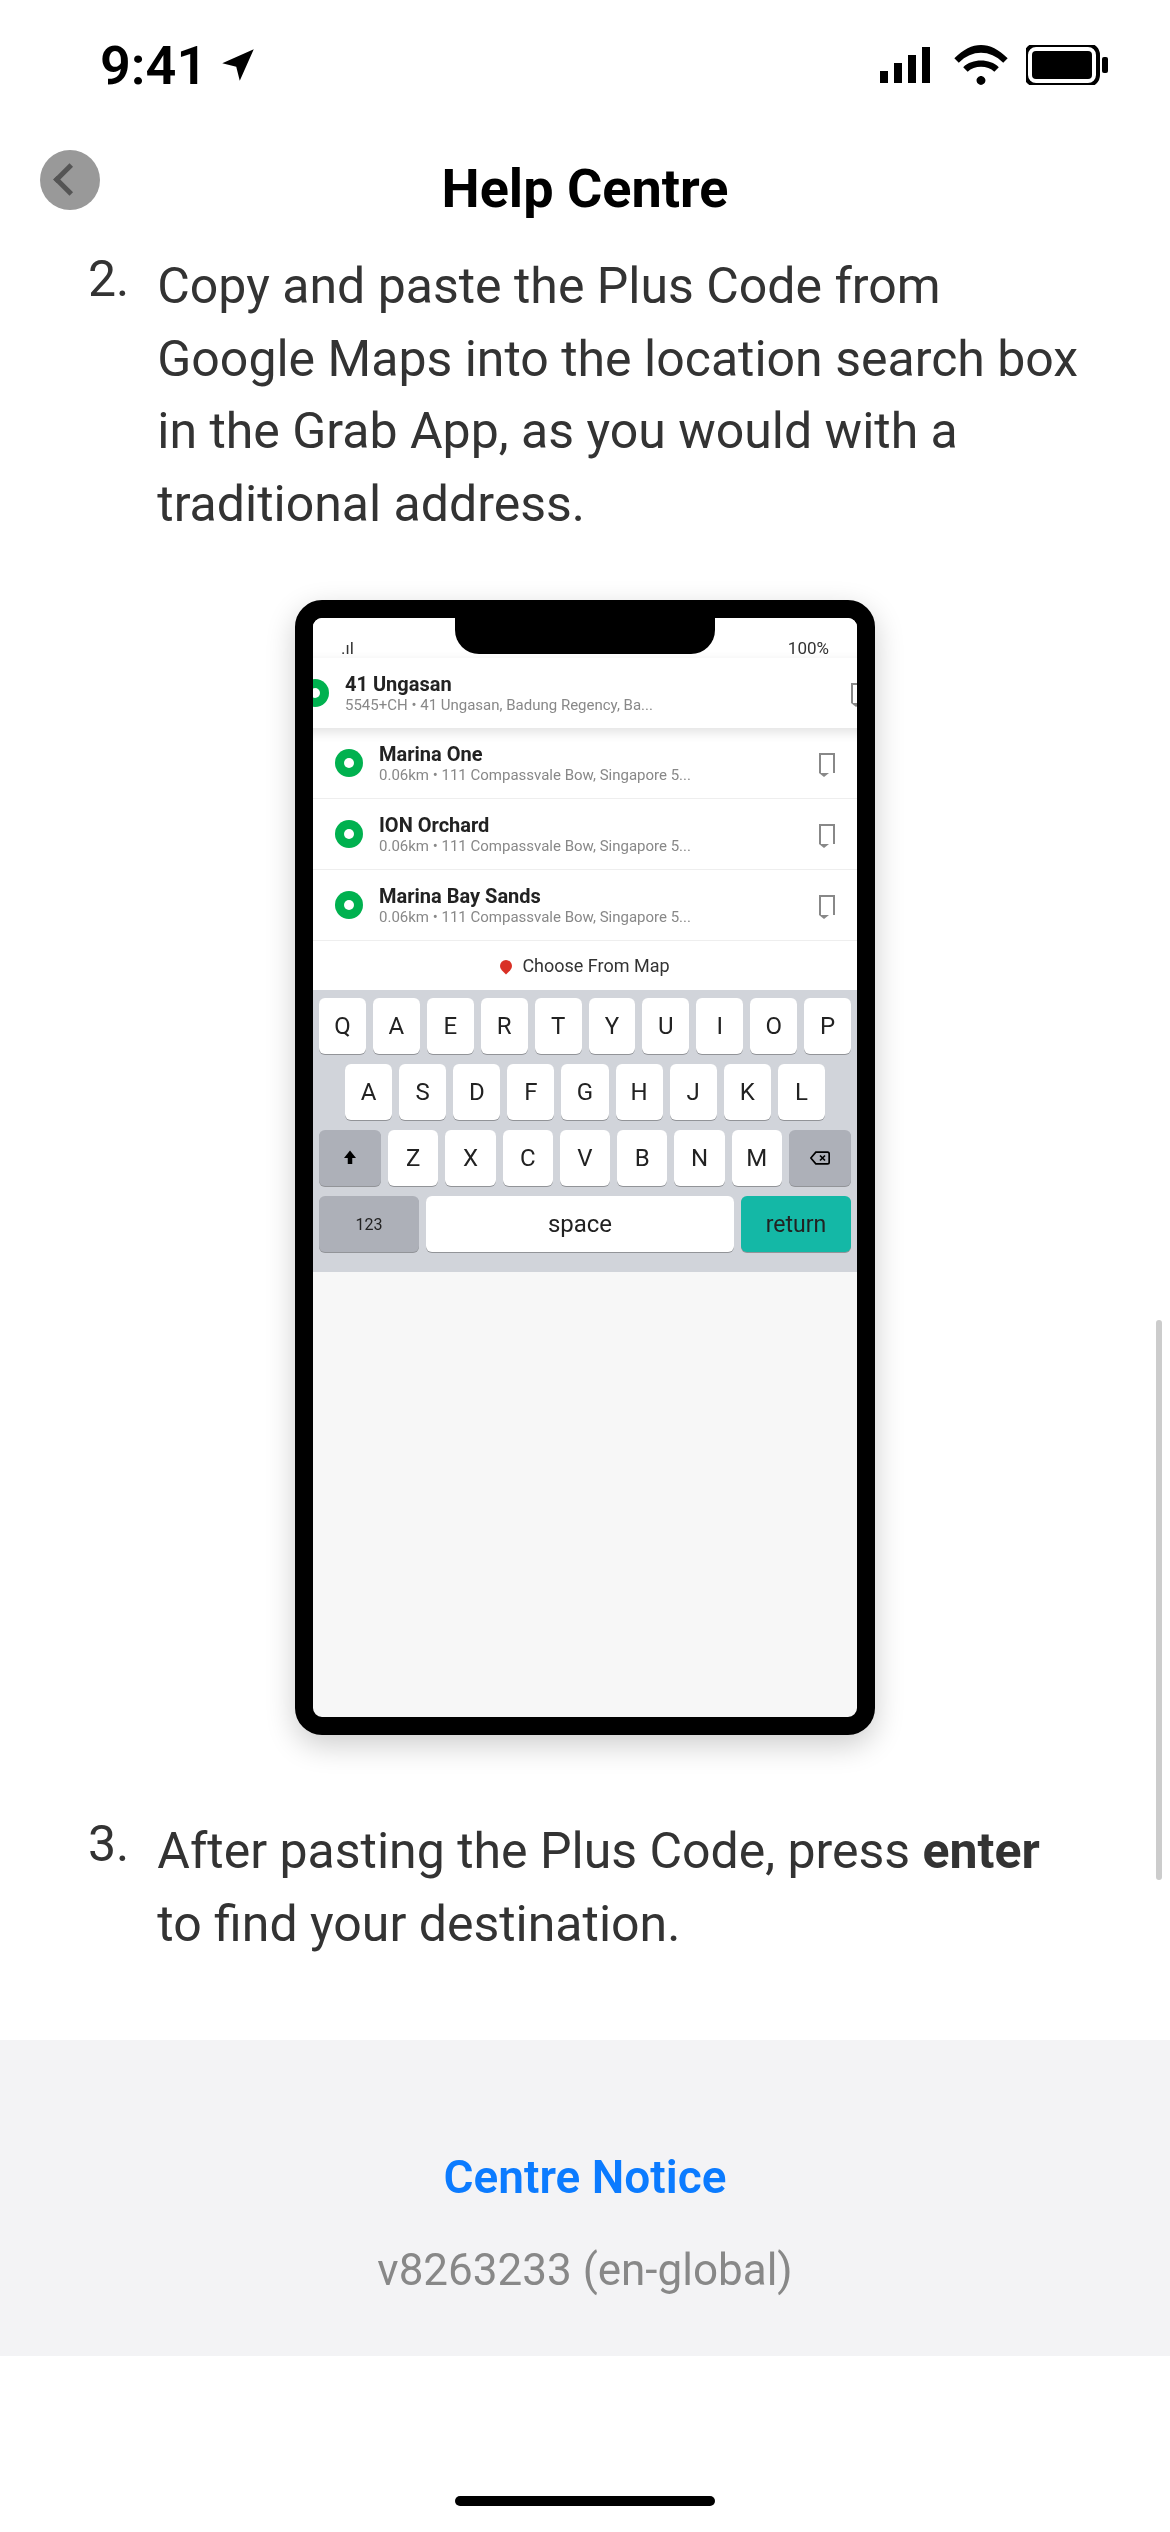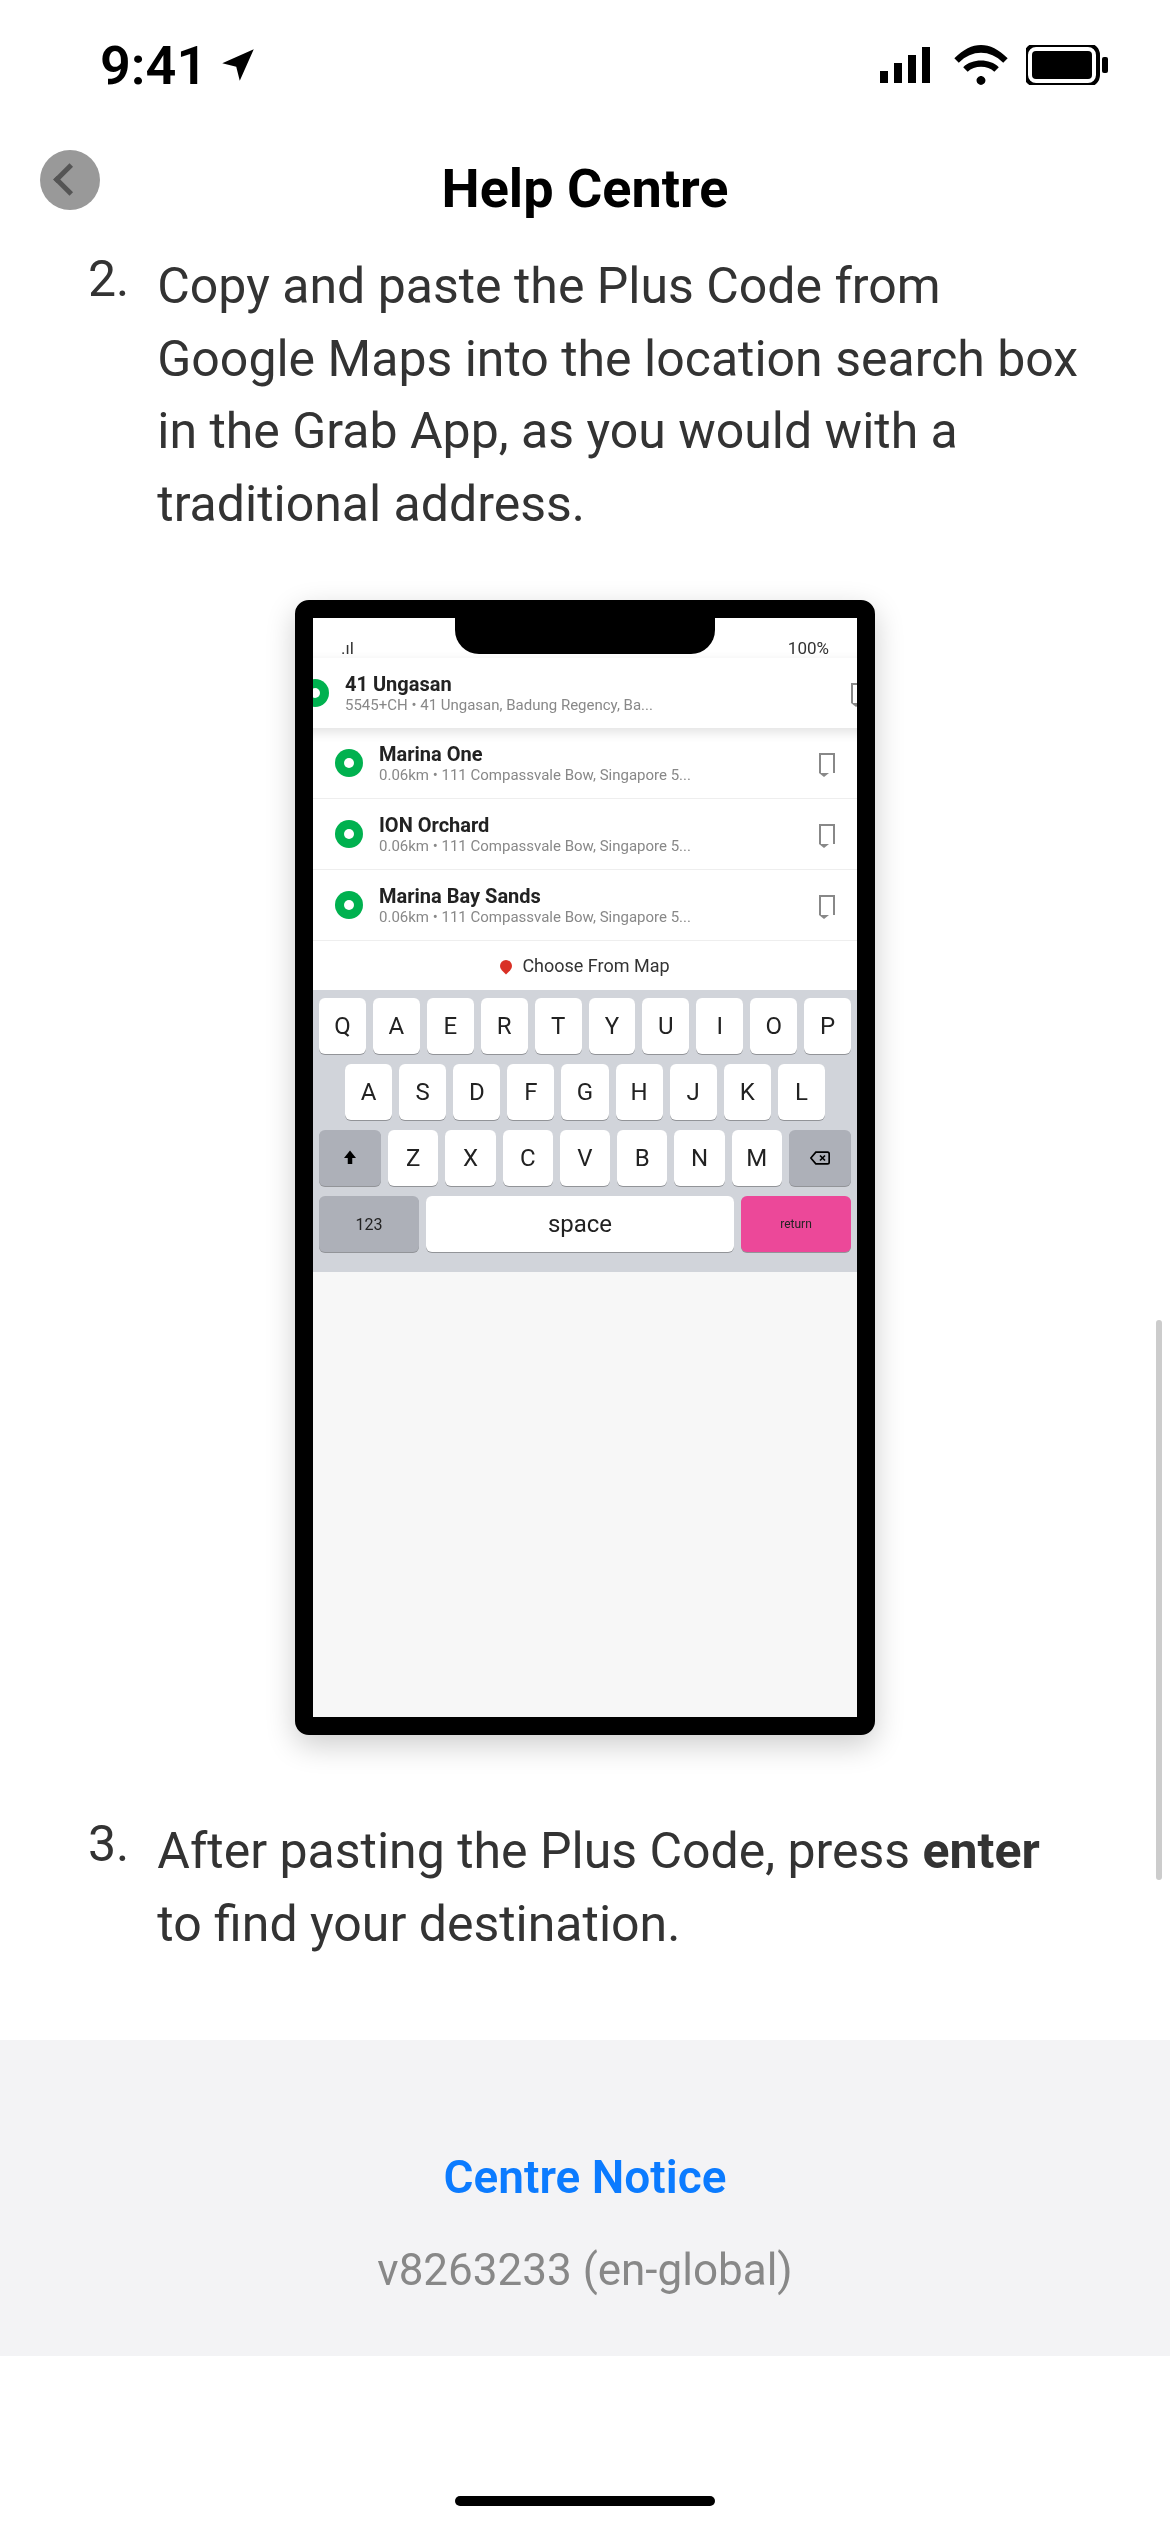--- a/index.html
+++ b/index.html
@@ -86,21 +86,21 @@
       line-height: 1.45;
       color: #333;
       flex: 1;
     }
     .step-text .bold { font-weight: 700; }
     .mockup {
       margin: 60px auto 80px auto;
       width: 580px;
       height: 1135px;
       border: 18px solid #000;
-      border-radius: 14px;
+      border-radius: 27px;
       background: #f7f7f7;
       position: relative;
       overflow: hidden;
       box-shadow: 0 10px 30px rgba(0,0,0,0.2);
     }
     .notch {
       position: absolute;
       top: 0;
       left: 50%;
       transform: translateX(-50%);
@@ -318,22 +318,22 @@
       background: #adb0b8;
       flex: 0 0 60px;
       font-size: 18px;
     }
     .kb-key.shift {
       flex: 0 0 62px;
     }
     .kb-key.space { flex: 1; }
     .kb-key.return {
       flex: 0 0 110px;
-      font-size: 12px;
-      background: #ec4899;
+      font-size: 23px;
+      background: #14b8a6;
     }
     .kb-key.num {
       flex: 0 0 100px;
       background: #adb0b8;
       font-size: 16px;
     }
     .footer {
       background: #f3f3f5;
       padding: 110px 0 60px 0;
       text-align: center;

